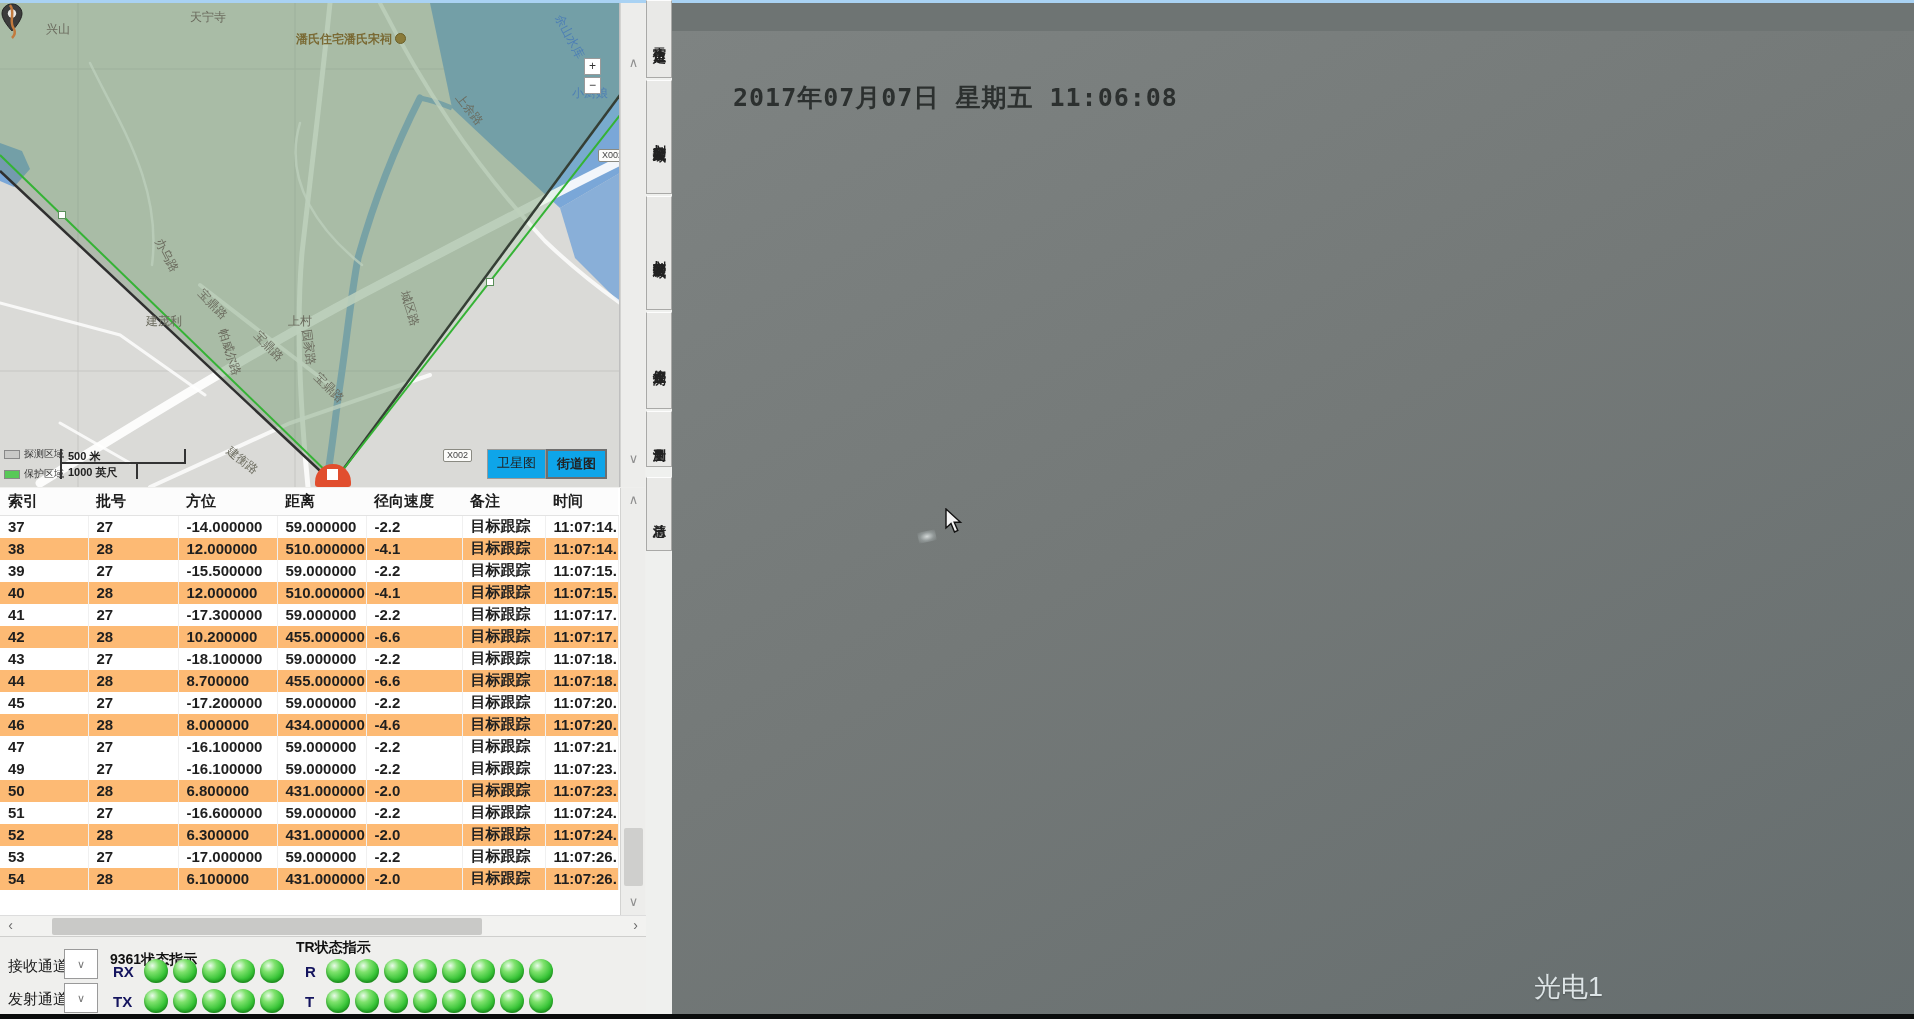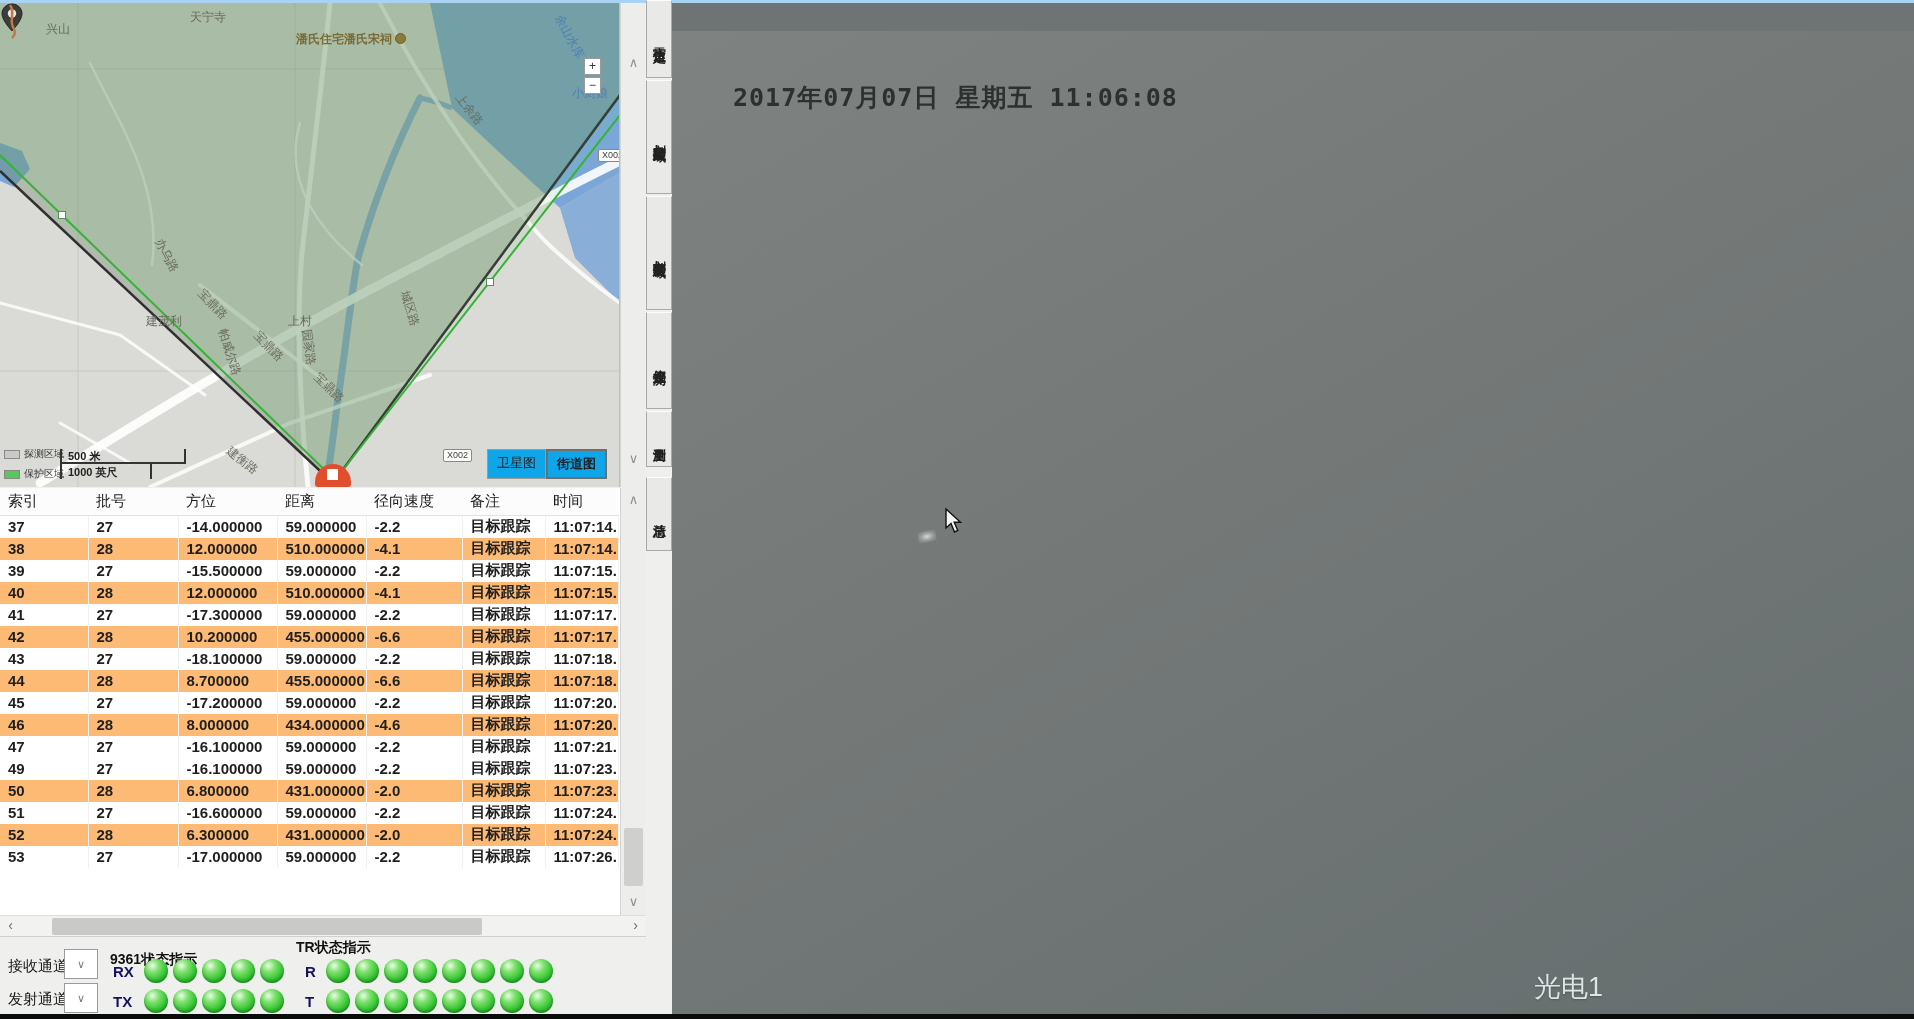--- a/index.html
+++ b/index.html
@@ -22,42 +22,42 @@
   .maplabel.poi{color:#7a6a34;font-weight:600;}
   .poi-badge{display:inline-block;width:11px;height:11px;margin-left:3px;border-radius:50%;background:#8a7b3a;border:1px solid #6b5f28;vertical-align:-1px;}
   .road-badge{position:absolute;font-size:9px;color:#444;background:#fcfcfa;border:1px solid #8a8a82;border-radius:2px;padding:0 3px;line-height:11px;z-index:6;}
   #zoom-ctrl{right:18px;top:55px;width:17px;z-index:7;}
   .zoom-btn{width:17px;height:17px;background:#fff;border:1px solid #9a9a9a;color:#333;font-size:12px;line-height:14px;text-align:center;margin-bottom:2px;cursor:pointer;}
   #map-legend{left:4px;bottom:6px;z-index:7;font-size:10px;color:#333;}
   .legend-row{display:flex;align-items:center;margin-top:6px;}
   .legend-swatch{width:16px;height:9px;border:1px solid #888;margin-right:4px;}
   #scalebar{left:60px;bottom:8px;z-index:7;color:#222;font-size:11px;font-weight:600;}
   #scale-metric{border-left:2px solid #333;border-bottom:2px solid #333;border-right:2px solid #333;width:126px;padding:0 0 1px 6px;height:15px;}
-  #scale-imperial{border-left:2px solid #333;border-right:2px solid #333;width:92px;padding:1px 0 0 6px;height:15px;}
+  #scale-imperial{border-left:2px solid #333;border-right:2px solid #333;width:78px;padding:1px 0 0 6px;height:15px;}
   #basemap-switch{right:12px;bottom:8px;z-index:8;display:flex;}
   .basemap-btn{background:#0ea5e9;border:1px solid #9a9a98;font-size:13px;padding:4px 9px;color:#222;cursor:pointer;}
   .basemap-btn.active{font-weight:700;border:2px solid #6e6e6e;}
   .handle{position:absolute;width:8px;height:8px;background:#fff;border:1px solid #5a8f5a;z-index:6;}
   #vertex-marker{left:315px;top:461px;width:36px;height:23px;background:#e14e2e;border-radius:18px 18px 3px 3px;z-index:6;}
   #vertex-marker .sq{position:absolute;left:12px;top:5px;width:11px;height:11px;background:#fff;}
   #pin{left:272px;top:292px;z-index:6;}
   #pin-squiggle{left:292px;top:288px;z-index:6;}
 
   
   .vstrip{width:25px;background:#ededeb;border-left:1px solid #d3d3d1;}
   .scroll-chevron{position:absolute;left:0;width:25px;text-align:center;color:#8f8f8f;font-size:13px;cursor:pointer;}
   .vthumb{position:absolute;left:3px;width:19px;background:#cfcfcd;border-radius:2px;cursor:pointer;}
   #hscroll{left:0;top:912px;width:646px;height:21px;background:#f2f2f0;border-top:1px solid #ddd;}
   .harrow{position:absolute;top:0;width:21px;height:21px;text-align:center;line-height:19px;color:#6a6a6a;font-size:14px;cursor:pointer;}
   #hthumb{position:absolute;left:52px;top:2px;width:430px;height:17px;background:#c9c9c7;border-radius:2px;cursor:pointer;}
 
   
   #target-table{left:0;top:485px;width:620px;height:427px;background:#fff;overflow:hidden;}
   table{border-collapse:collapse;table-layout:fixed;width:618px;}
-  th{font-size:15px;font-weight:400;color:#1d1d1d;text-align:left;padding:4px 0 4px 8px;background:#fcfcfc;border-bottom:1px solid #e3e3e3;height:26px;}
+  th{font-size:15px;font-weight:700;color:#1d1d1d;text-align:left;padding:4px 0 4px 8px;background:#fcfcfc;border-bottom:1px solid #e3e3e3;height:26px;}
   td{font-size:15px;font-weight:600;color:#1f1f1f;padding:0 0 0 8px;height:22px;border-right:1px solid #f0f0f0;white-space:nowrap;overflow:hidden;}
   tr.alt{background:#fdba74;}
 
   
   #toolbar{left:646px;top:0;width:26px;height:1016px;background:#eff0ee;}
   .tool-btn{width:26px;background:#e9e9e7;border:1px solid #a9a9a7;border-top:1px solid #fdfdfd;margin-bottom:2px;
     writing-mode:vertical-rl;text-orientation:upright;font-size:13px;font-weight:700;color:#222;
     display:flex;align-items:center;justify-content:center;letter-spacing:1px;cursor:pointer;}
 
   
@@ -363,20 +363,29 @@
             </tr>
             <tr>
               <td>53</td>
               <td>27</td>
               <td>-17.000000</td>
               <td>59.000000</td>
               <td>-2.2</td>
               <td>目标跟踪</td>
               <td>11:07:26.</td>
             </tr>
+            <tr class="alt">
+              <td>54</td>
+              <td>28</td>
+              <td>6.100000</td>
+              <td>431.000000</td>
+              <td>-2.0</td>
+              <td>目标跟踪</td>
+              <td>11:07:26.</td>
+            </tr>
           </tbody>
       </table>
     </div>
 
     <div class="abs vstrip" style="left:620px;top:485px;height:427px;">
       <div class="scroll-chevron" style="top:4px;">∧</div>
       <div class="vthumb" style="top:340px;height:58px;"></div>
       <div class="scroll-chevron" style="top:406px;">∨</div>
     </div>
 

